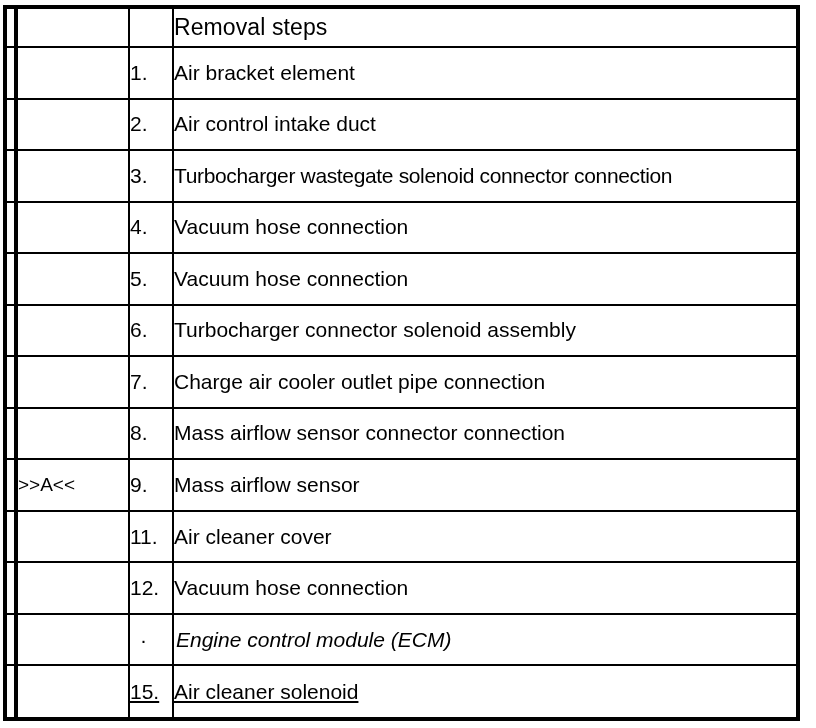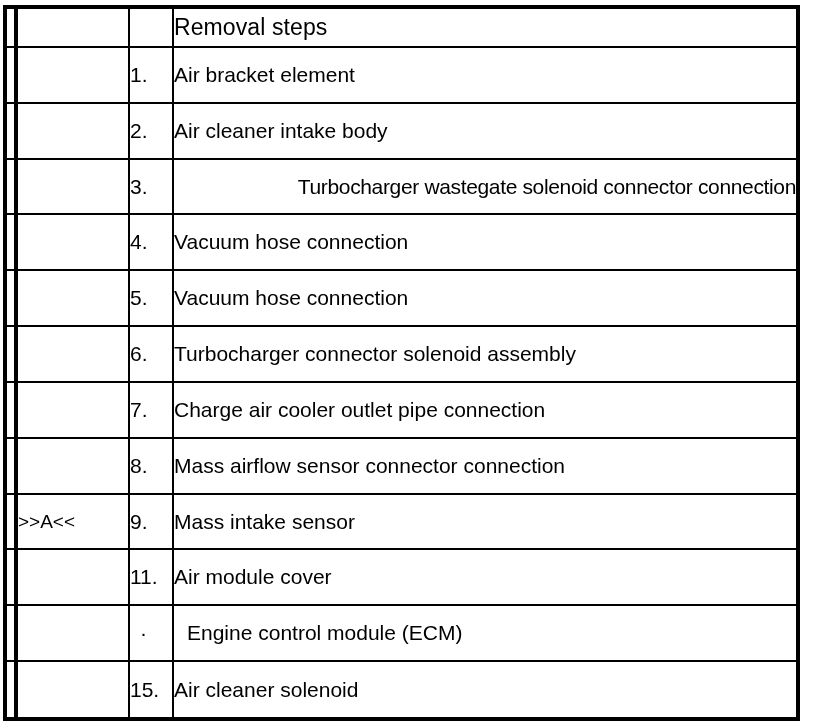--- a/index.html
+++ b/index.html
@@ -48,20 +48,21 @@
     vertical-align: middle;
     text-align: left;
     font-weight: normal;
   }
   table.steps tr > td:last-child,
   table.steps tr > th:last-child {
     border-right: none;
   }
   table.steps tr:last-child > td {
     border-bottom: none;
+    text-decoration: underline;
   }
 
   
   .cell-mark {
     border-right-width: 4px !important;
   }
 
   
   thead .hdr-cell {
     border-bottom: 3px solid #000;
@@ -90,25 +91,25 @@
   }
   .cell-desc {
     font-size: 21px;
     padding-left: 7px;
     white-space: nowrap;
     overflow: hidden;
   }
   
   .cell-desc.condensed {
     letter-spacing: -0.35px;
-    text-align: right;
   }
   
   .cell-desc.indented {
-    padding-left: 13px;
+    padding-left: 2px;
+    font-style: italic;
   }
   .cell-num.dot {
     font-size: 21px;
     padding-left: 10px;
   }
 </style>
 </head>
 <body>
 
 <div class="table-wrap">
@@ -131,21 +132,21 @@
         <tr>
           <td class="cell-mark"></td>
           <td class="cell-ref"></td>
           <td class="cell-num">1.</td>
           <td class="cell-desc">Air bracket element</td>
         </tr>
         <tr>
           <td class="cell-mark"></td>
           <td class="cell-ref"></td>
           <td class="cell-num">2.</td>
-          <td class="cell-desc">Air cleaner intake body</td>
+          <td class="cell-desc">Air control intake duct</td>
         </tr>
         <tr>
           <td class="cell-mark"></td>
           <td class="cell-ref"></td>
           <td class="cell-num">3.</td>
           <td class="cell-desc condensed">Turbocharger wastegate solenoid connector connection</td>
         </tr>
         <tr>
           <td class="cell-mark"></td>
           <td class="cell-ref"></td>
@@ -173,27 +174,33 @@
         <tr>
           <td class="cell-mark"></td>
           <td class="cell-ref"></td>
           <td class="cell-num">8.</td>
           <td class="cell-desc">Mass airflow sensor connector connection</td>
         </tr>
         <tr>
           <td class="cell-mark"></td>
           <td class="cell-ref">&gt;&gt;A&lt;&lt;</td>
           <td class="cell-num">9.</td>
-          <td class="cell-desc">Mass intake sensor</td>
+          <td class="cell-desc">Mass airflow sensor</td>
         </tr>
         <tr>
           <td class="cell-mark"></td>
           <td class="cell-ref"></td>
           <td class="cell-num">11.</td>
-          <td class="cell-desc">Air module cover</td>
+          <td class="cell-desc">Air cleaner cover</td>
+        </tr>
+        <tr>
+          <td class="cell-mark"></td>
+          <td class="cell-ref"></td>
+          <td class="cell-num">12.</td>
+          <td class="cell-desc">Vacuum hose connection</td>
         </tr>
         <tr>
           <td class="cell-mark"></td>
           <td class="cell-ref"></td>
           <td class="cell-num dot">·</td>
           <td class="cell-desc indented">Engine control module (ECM)</td>
         </tr>
         <tr>
           <td class="cell-mark"></td>
           <td class="cell-ref"></td>

